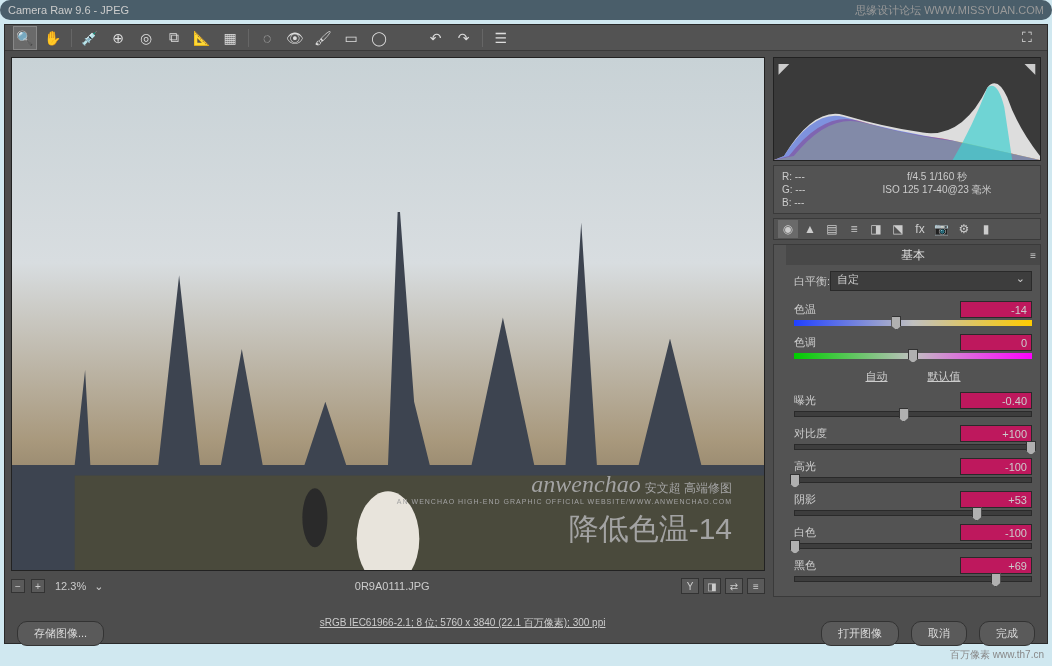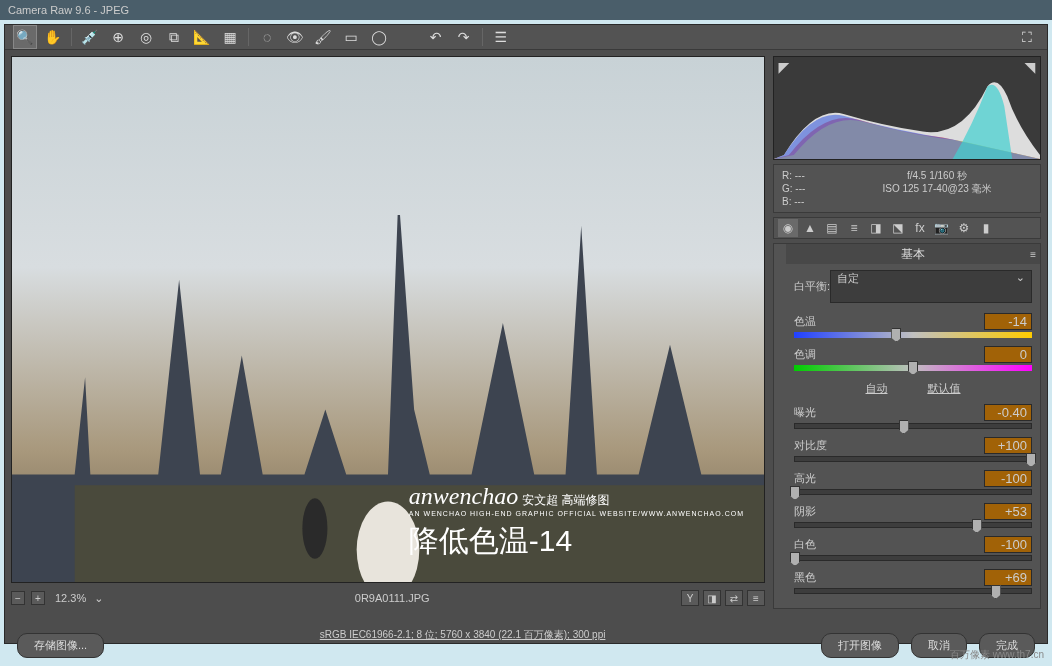--- a/index.html
+++ b/index.html
@@ -1,36 +1,36 @@
 <!DOCTYPE html>
 <html><head>
 <meta charset="utf-8">
 <style>
 * { margin: 0; padding: 0; box-sizing: border-box; font-family: "Microsoft YaHei", Arial, sans-serif; }
 body { background: #d0e8f0; width: 1052px; height: 666px; overflow: hidden; position: relative; }
 
-.titlebar { background: #4a5e6a; height: 20px; display: flex; align-items: center; padding: 0 8px; color: #ccc; font-size: 11px; }
+.titlebar { background: #4a5e6a; height: 20px; display: flex; align-items: center; padding: 0 8px; color: #ccc; font-size: 11px; border-radius: 10px; }
 .titlebar .right { margin-left: auto; color: #999; }
 
 .main-window { background: #4d4d4d; border: 1px solid #2a2a2a; margin: 4px; height: 620px; display: flex; flex-direction: column; }
 
 .toolbar { background: #535353; height: 32px; display: flex; align-items: center; padding: 0 8px; gap: 4px; border-bottom: 1px solid #3a3a3a; }
 .tool-btn { width: 24px; height: 24px; display: flex; align-items: center; justify-content: center; color: #ddd; font-size: 14px; cursor: pointer; }
 .tool-btn.active { background: #6a6a6a; border: 1px solid #888; }
 .tool-divider { width: 1px; height: 18px; background: #666; margin: 0 2px; }
 .tool-spacer { flex: 1; }
 
 .content { flex: 1; display: flex; padding: 6px; gap: 8px; }
 
 .preview-area { flex: 1; display: flex; flex-direction: column; }
 .preview-img { flex: 1; background: #2a2a2a; border: 1px solid #222; position: relative; overflow: hidden; }
 .castle-bg { position: absolute; inset: 0; background: linear-gradient(to bottom, #c8d2d6 0%, #d8dde0 40%, #a8987c 75%, #6a5c48 100%); }
 .castle-shape { position: absolute; bottom: 0; left: 0; right: 0; height: 70%; }
 .castle-shape svg { width: 100%; height: 100%; }
-.overlay-text { position: absolute; bottom: 20px; right: 20px; color: #ffffff; }
+.overlay-text { position: absolute; bottom: 20px; right: 32px; color: #a3a3a3; text-align: right; }
 .overlay-brand { font-size: 24px; font-style: italic; font-family: cursive; }
 .overlay-cn { font-size: 12px; margin-left: 4px; }
 .overlay-sub { font-size: 7px; letter-spacing: 1px; }
 .overlay-main { font-size: 30px; font-weight: 300; margin-top: 4px; }
 
 .preview-footer { height: 22px; display: flex; align-items: center; gap: 6px; color: #ccc; font-size: 11px; margin-top: 4px; }
 .zoom-btn { width: 14px; height: 14px; background: #5a5a5a; border: 1px solid #333; display: flex; align-items: center; justify-content: center; cursor: pointer; font-size: 10px; }
 .zoom-pct { margin-left: 4px; }
 .filename { flex: 1; text-align: center; }
 .footer-icons { display: flex; gap: 4px; }
@@ -52,27 +52,27 @@
 .panel-tab { width: 20px; height: 18px; color: #ccc; display: flex; align-items: center; justify-content: center; font-size: 12px; cursor: pointer; }
 .panel-tab.active { background: #6a6a6a; }
 
 .panel-body { flex: 1; background: #535353; border: 1px solid #3a3a3a; display: flex; flex-direction: column; overflow: hidden; padding-left: 12px; }
 .panel-header { background: #484848; height: 20px; display: flex; align-items: center; justify-content: center; color: #ddd; font-size: 12px; position: relative; }
 .panel-header .menu-btn { position: absolute; right: 4px; color: #ccc; cursor: pointer; font-size: 10px; }
 
 .panel-content { padding: 6px 8px; flex: 1; overflow-y: auto; }
 .wb-row { display: flex; align-items: center; margin-bottom: 10px; }
 .wb-label { color: #ccc; font-size: 11px; }
-.wb-select { flex: 1; background: #3d3d3d; border: 1px solid #2a2a2a; color: #ccc; font-size: 11px; height: 33px; padding: 0 6px; cursor: pointer; position: relative; }
+.wb-select { flex: 1; background: #3d3d3d; border: 1px solid #2a2a2a; color: #ccc; font-size: 11px; height: 20px; padding: 0 6px; cursor: pointer; position: relative; }
 .wb-select::after { content: "⌄"; position: absolute; right: 6px; }
 
 .slider-row { margin-bottom: 8px; }
 .slider-head { display: flex; align-items: center; margin-bottom: 2px; }
 .slider-label { color: #ccc; font-size: 11px; flex: 1; }
-.slider-value { width: 48px; background: #a16207; border: 1px solid #2a2a2a; color: #ccc; font-size: 13px; text-align: right; padding: 1px 4px; height: 17px; }
+.slider-value { width: 72px; background: #be185d; border: 1px solid #2a2a2a; color: #ccc; font-size: 11px; text-align: right; padding: 1px 4px; height: 17px; }
 .slider-track { height: 6px; position: relative; margin: 2px 0; cursor: pointer; }
 .slider-track.temp { background: linear-gradient(to right, #2040ff 0%, #c0c0c0 50%, #ffcc00 100%); }
 .slider-track.tint { background: linear-gradient(to right, #00cc00 0%, #c0c0c0 50%, #ff00ff 100%); }
 .slider-track.plain { background: #3d3d3d; border: 1px solid #2a2a2a; }
 .slider-thumb { position: absolute; top: -4px; width: 10px; height: 14px; background: #b0b0b0; border: 1px solid #333; transform: translateX(-50%); clip-path: polygon(0 0, 100% 0, 100% 70%, 50% 100%, 0 70%); }
 
 .auto-default { display: flex; justify-content: center; gap: 40px; margin: 10px 0 8px; }
 .auto-default span { color: #ccc; font-size: 11px; text-decoration: underline; cursor: pointer; }
 
 .bottom-bar { height: 40px; display: flex; align-items: center; padding: 0 12px; gap: 12px; }
@@ -81,20 +81,21 @@
 
 .watermark { position: absolute; bottom: 4px; right: 8px; color: #888; font-size: 10px; }
 </style>
 </head>
 <body>
 
 <div class="titlebar">
   <span>Camera Raw 9.6</span>
   <span>&nbsp;-&nbsp;</span>
   <span>JPEG</span>
+  <span class="right">思缘设计论坛  WWW.MISSYUAN.COM</span>
 </div>
 
 <div class="main-window">
   <div class="toolbar">
     <div class="tool-btn active">🔍</div>
     <div class="tool-btn">✋</div>
     <div class="tool-divider"></div>
     <div class="tool-btn">💉</div>
     <div class="tool-btn">⊕</div>
     <div class="tool-btn">◎</div>

